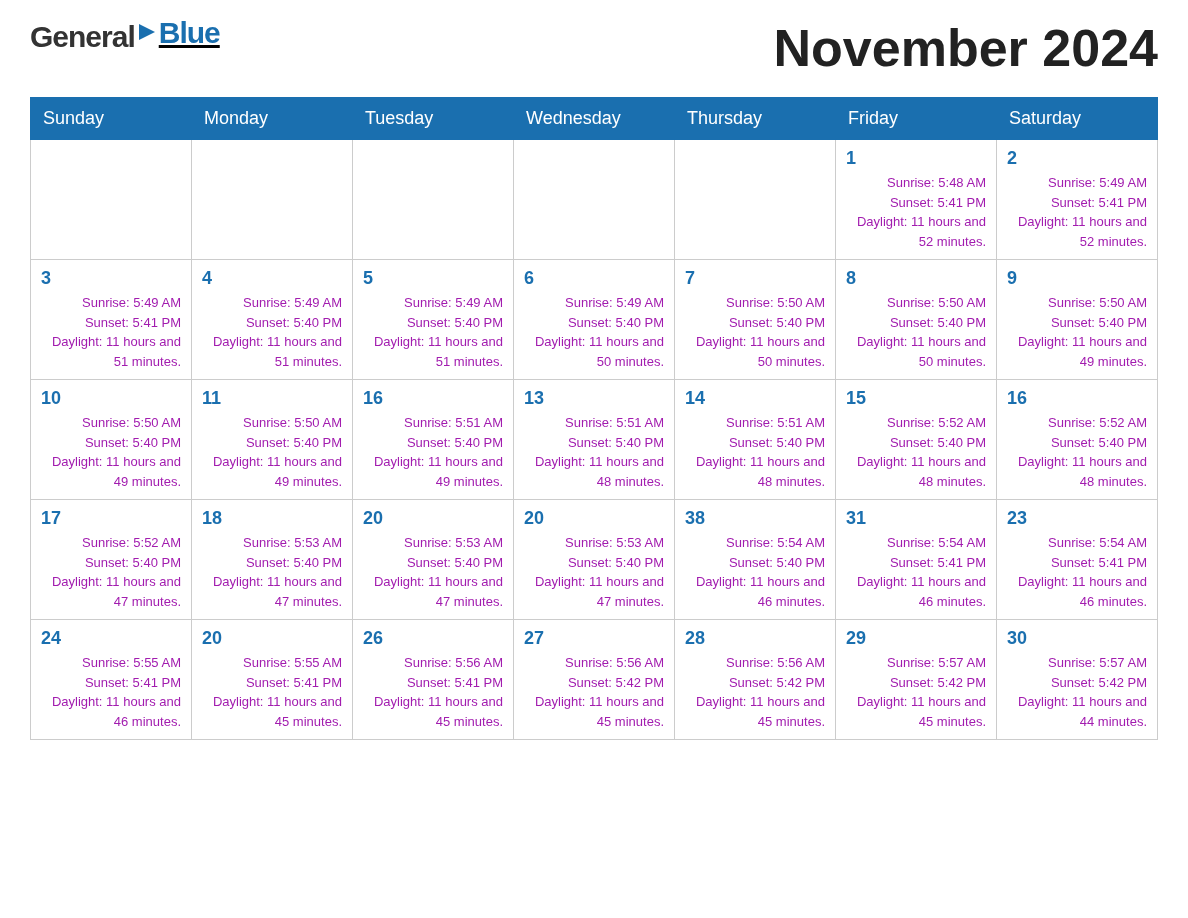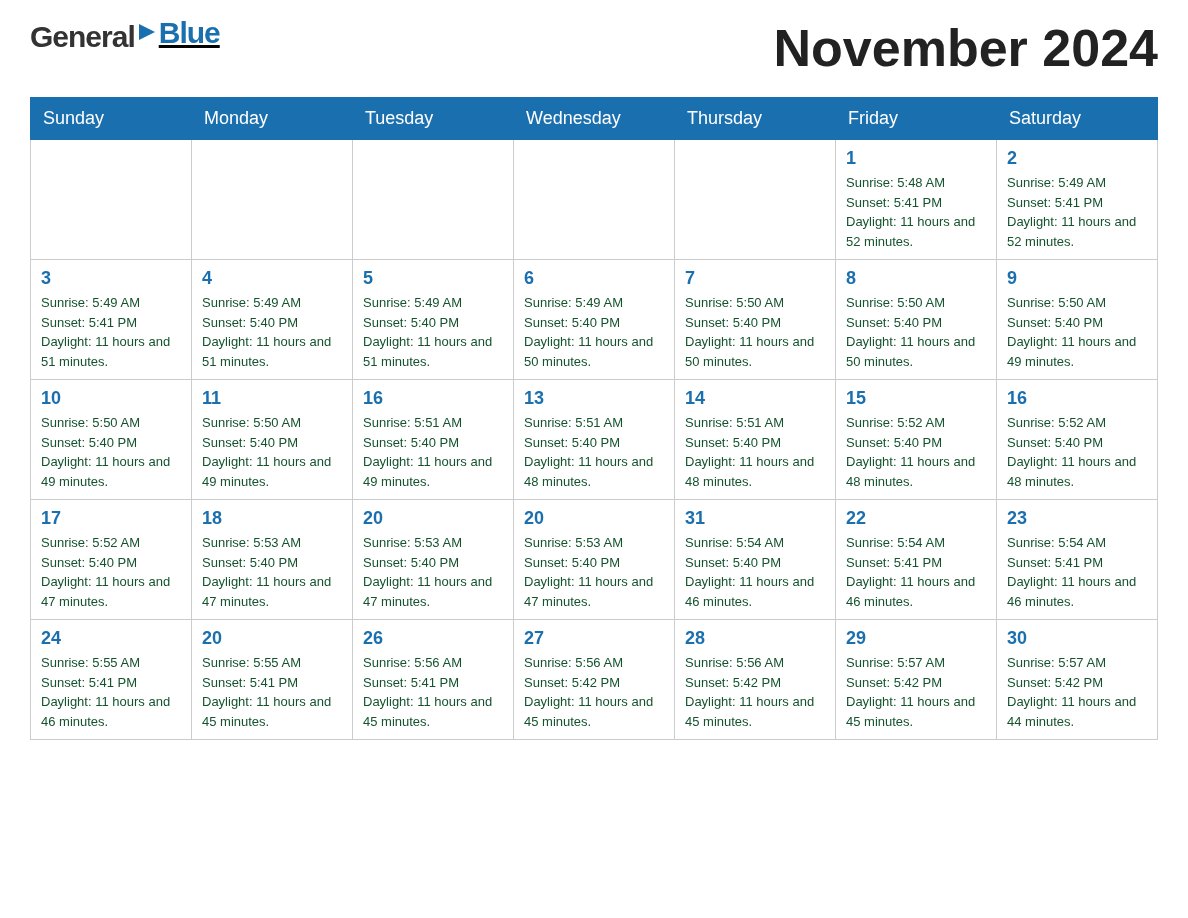--- a/index.html
+++ b/index.html
@@ -63,21 +63,22 @@
     .day-number {
       font-size: 18px;
       font-weight: bold;
       color: #1a6faf;
       display: block;
       margin-bottom: 4px;
     }
     .day-info {
       font-size: 13px;
       line-height: 1.5;
-      color: #14532d;
+      color: #a21caf;
+      text-align: right;
     }
     .empty-cell {
       background: #f9f9f9;
     }
     .logo-text-general {
       font-size: 30px;
       font-weight: bold;
       color: #333;
       letter-spacing: -1px;
     }
@@ -229,25 +230,25 @@
         </td>
         <td>
           <span class="day-number">20</span>
           <div class="day-info">Sunrise: 5:53 AM<br>Sunset: 5:40 PM<br>Daylight: 11 hours and 47 minutes.</div>
         </td>
         <td>
           <span class="day-number">20</span>
           <div class="day-info">Sunrise: 5:53 AM<br>Sunset: 5:40 PM<br>Daylight: 11 hours and 47 minutes.</div>
         </td>
         <td>
+          <span class="day-number">38</span>
+          <div class="day-info">Sunrise: 5:54 AM<br>Sunset: 5:40 PM<br>Daylight: 11 hours and 46 minutes.</div>
+        </td>
+        <td>
           <span class="day-number">31</span>
-          <div class="day-info">Sunrise: 5:54 AM<br>Sunset: 5:40 PM<br>Daylight: 11 hours and 46 minutes.</div>
-        </td>
-        <td>
-          <span class="day-number">22</span>
           <div class="day-info">Sunrise: 5:54 AM<br>Sunset: 5:41 PM<br>Daylight: 11 hours and 46 minutes.</div>
         </td>
         <td>
           <span class="day-number">23</span>
           <div class="day-info">Sunrise: 5:54 AM<br>Sunset: 5:41 PM<br>Daylight: 11 hours and 46 minutes.</div>
         </td>
       </tr>
       <tr>
         <td>
           <span class="day-number">24</span>

